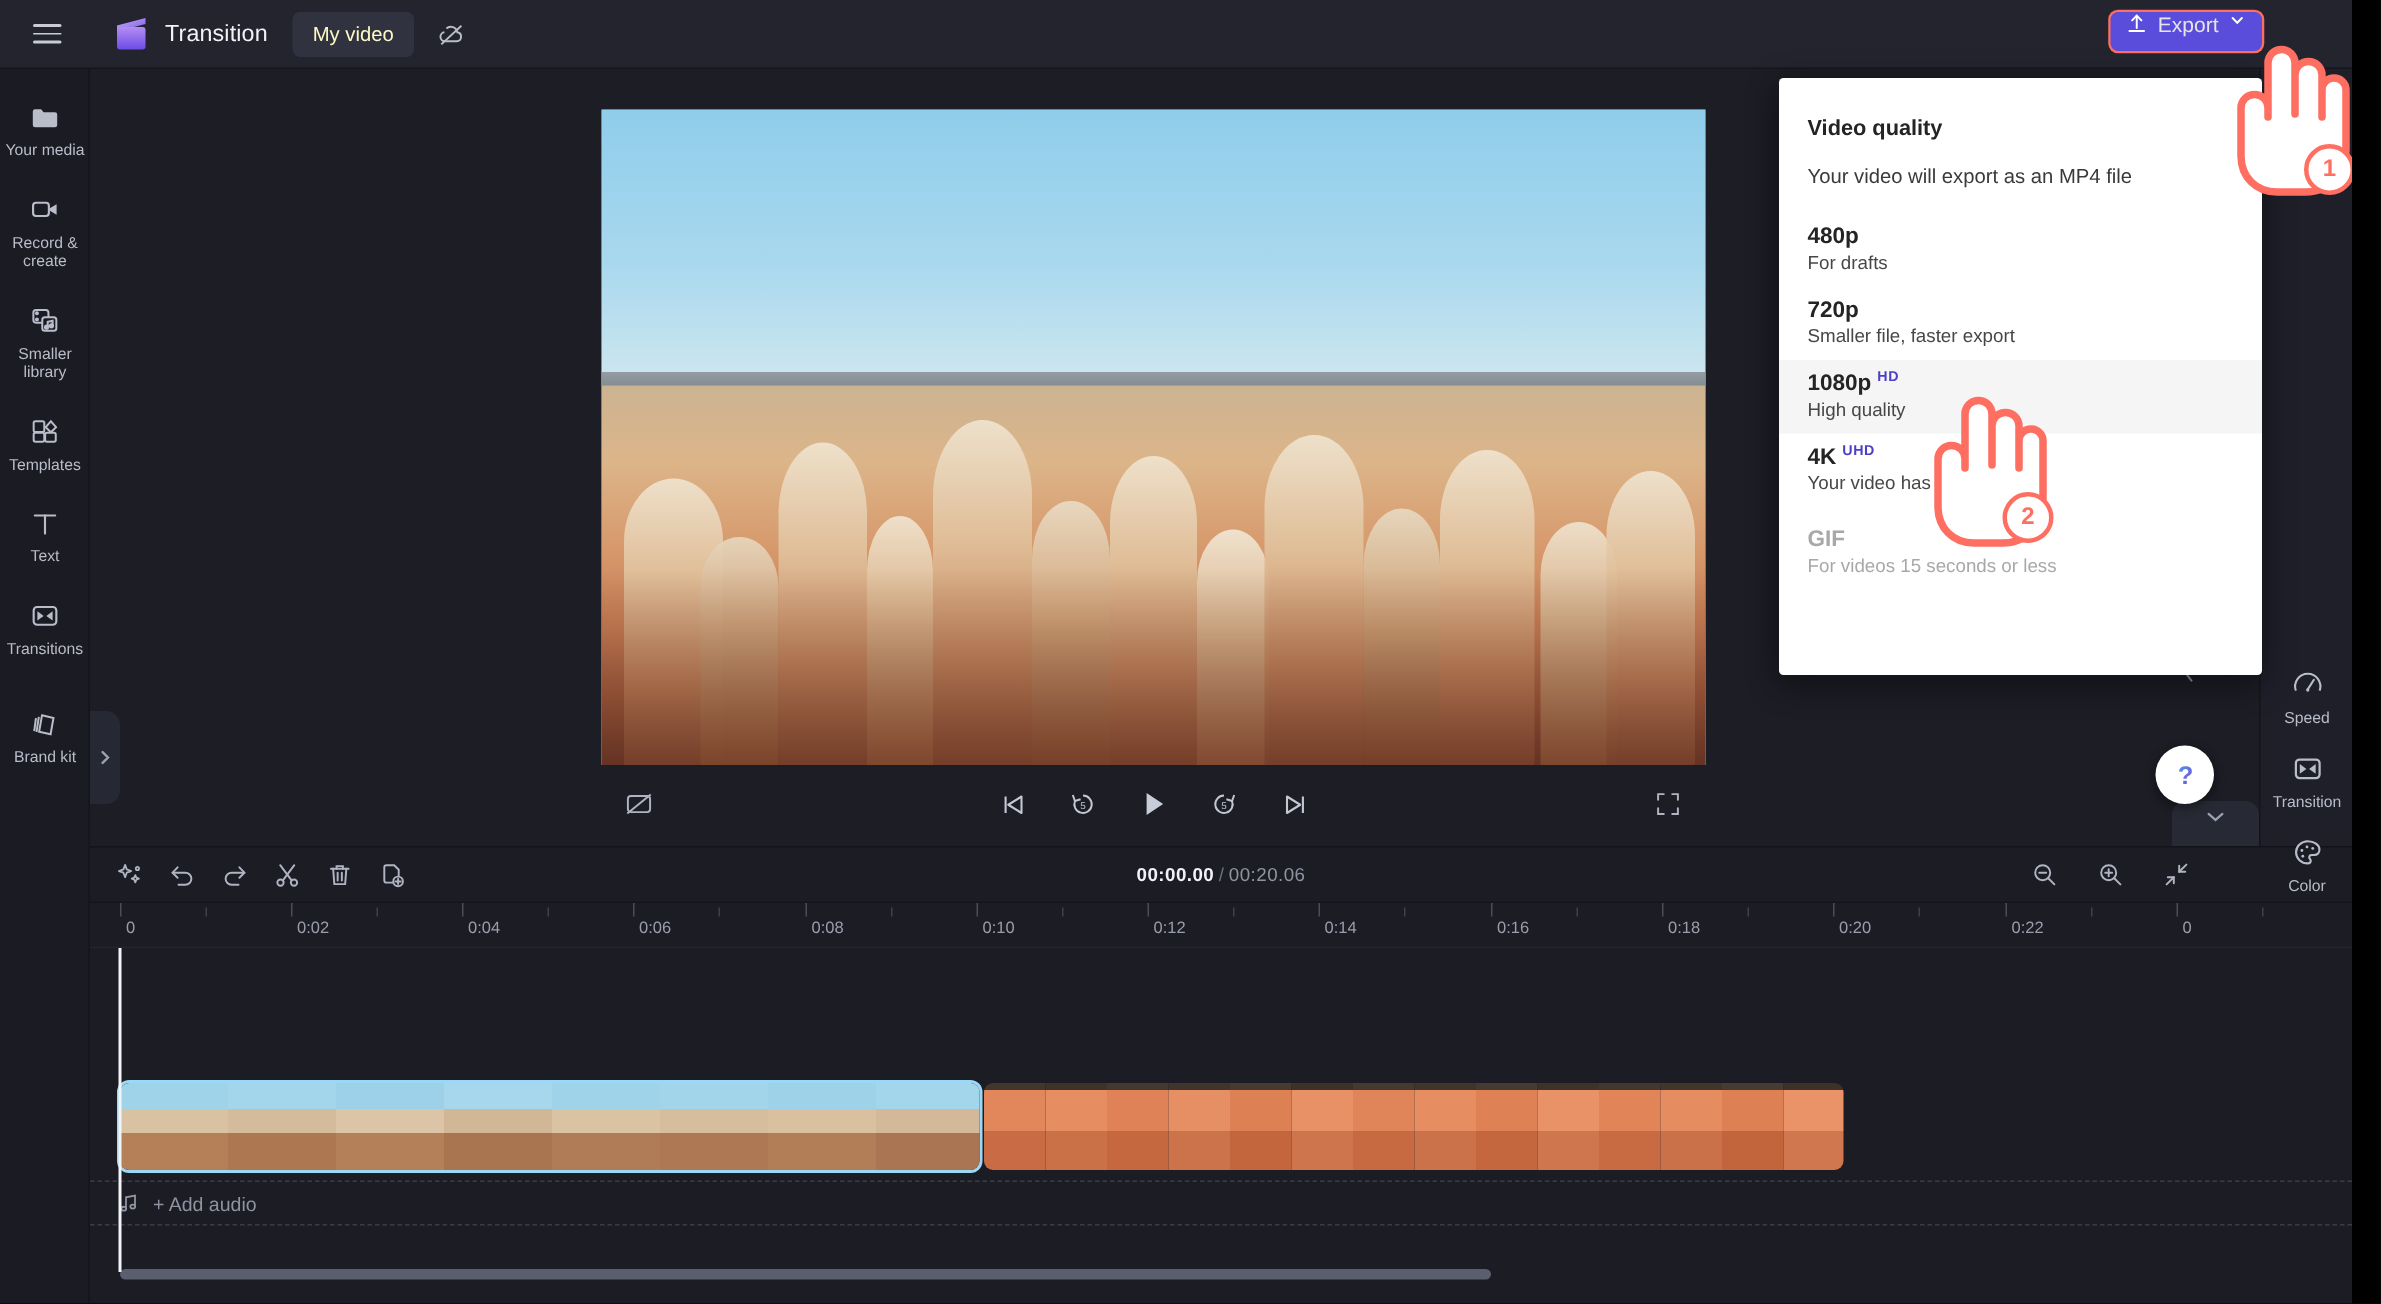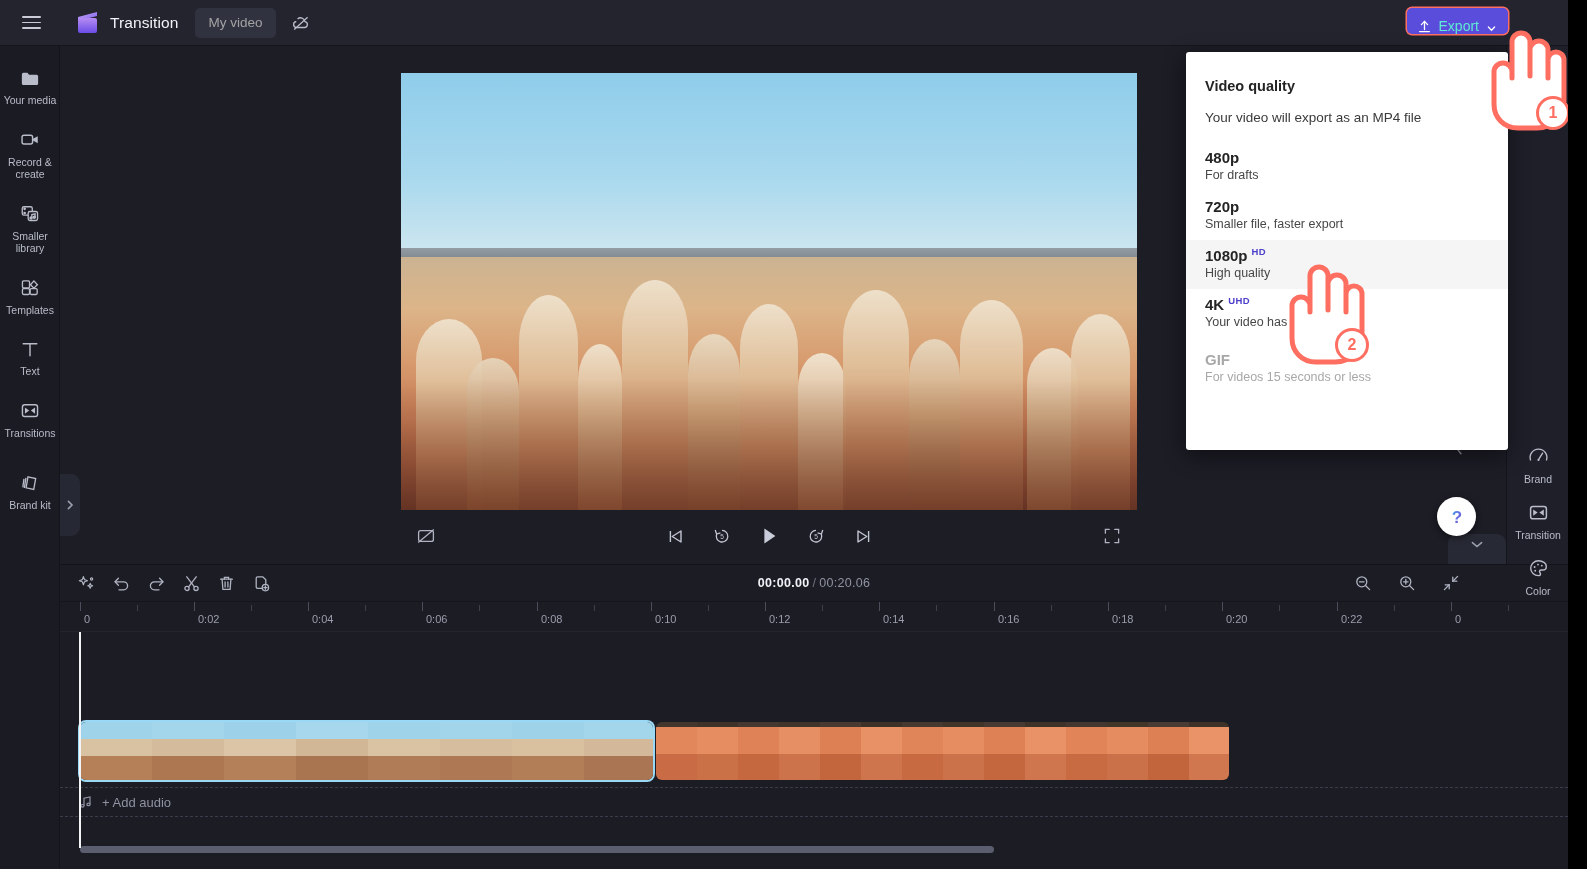--- a/index.html
+++ b/index.html
@@ -32,33 +32,33 @@
   }
   .hamburger span { display:block; width: 19px; height: 1.6px; background: #c9cbd6; border-radius: 1px; }
 
   .brand { display:flex; align-items:center; gap:9px; margin-left: 21px; }
   .brand-logo { width: 27px; height: 25px; position: relative; }
   .brand-name { color:#f2f3f7; font-size: 15.5px; letter-spacing: .1px; }
 
   .proj-name {
     margin-left: 17px; height: 30px; padding: 0 13px;
     display:flex; align-items:center; border-radius: 5px;
-    background: #303240; color:#a3a3a3; font-size: 13.5px; cursor: text;
+    background: #303240; color:#fef9c3; font-size: 13.5px; cursor: text;
   }
   .cloud-btn {
     margin-left: 10px; width: 31px; height: 30px; border-radius: 5px;
     display:flex;align-items:center;justify-content:center; cursor:pointer;
   }
 
   .export-btn {
     position: absolute; right: 60px; top: 8px;
     height: 26px; padding: 0 11px 0 10px;
     background: #5b4ddb; border-radius: 5px;
-    display:flex; align-items:flex-end; gap: 7px;
-    color:#5eead4; font-size: 14px; cursor: pointer;
+    display:flex; align-items:flex-start; gap: 7px;
+    color:#e5e5e5; font-size: 14px; cursor: pointer;
     box-shadow: 0 0 0 1.5px #ff6f61;
   }
 
   
   .rail {
     position: absolute; top: 46px; left: 0;
     width: 60px; height: 823px;
     background: #1a1b23;
     border-right: 1px solid #14151b;
     padding-top: 12px;
@@ -427,21 +427,21 @@
 
   <div class="prop-rail">
     <div class="prop-item">
       <span>
         <svg width="23" height="23" viewBox="0 0 23 23" fill="none" stroke="#b9bcc9" stroke-width="1.4">
           <path d="M3.6 15.4a8.4 8.4 0 1 1 15.8 0"></path>
           <line x1="11.5" y1="14.6" x2="15.6" y2="8.2" stroke-linecap="round"></line>
           <circle cx="11.5" cy="15" r="1.1" fill="#b9bcc9" stroke="none"></circle>
         </svg>
       </span>
-      <span class="lbl">Brand</span>
+      <span class="lbl">Speed</span>
     </div>
     <div class="prop-item">
       <span>
         <svg width="23" height="23" viewBox="0 0 23 23">
           <rect x="3.6" y="5.4" width="15.8" height="12.4" rx="2.4" fill="none" stroke="#b9bcc9" stroke-width="1.5"></rect>
           <path d="M6.2 8.4 10.6 11.6 6.2 14.8z" fill="#b9bcc9"></path>
           <path d="M16.8 8.4 12.4 11.6 16.8 14.8z" fill="#b9bcc9"></path>
         </svg>
       </span>
       <span class="lbl">Transition</span>

